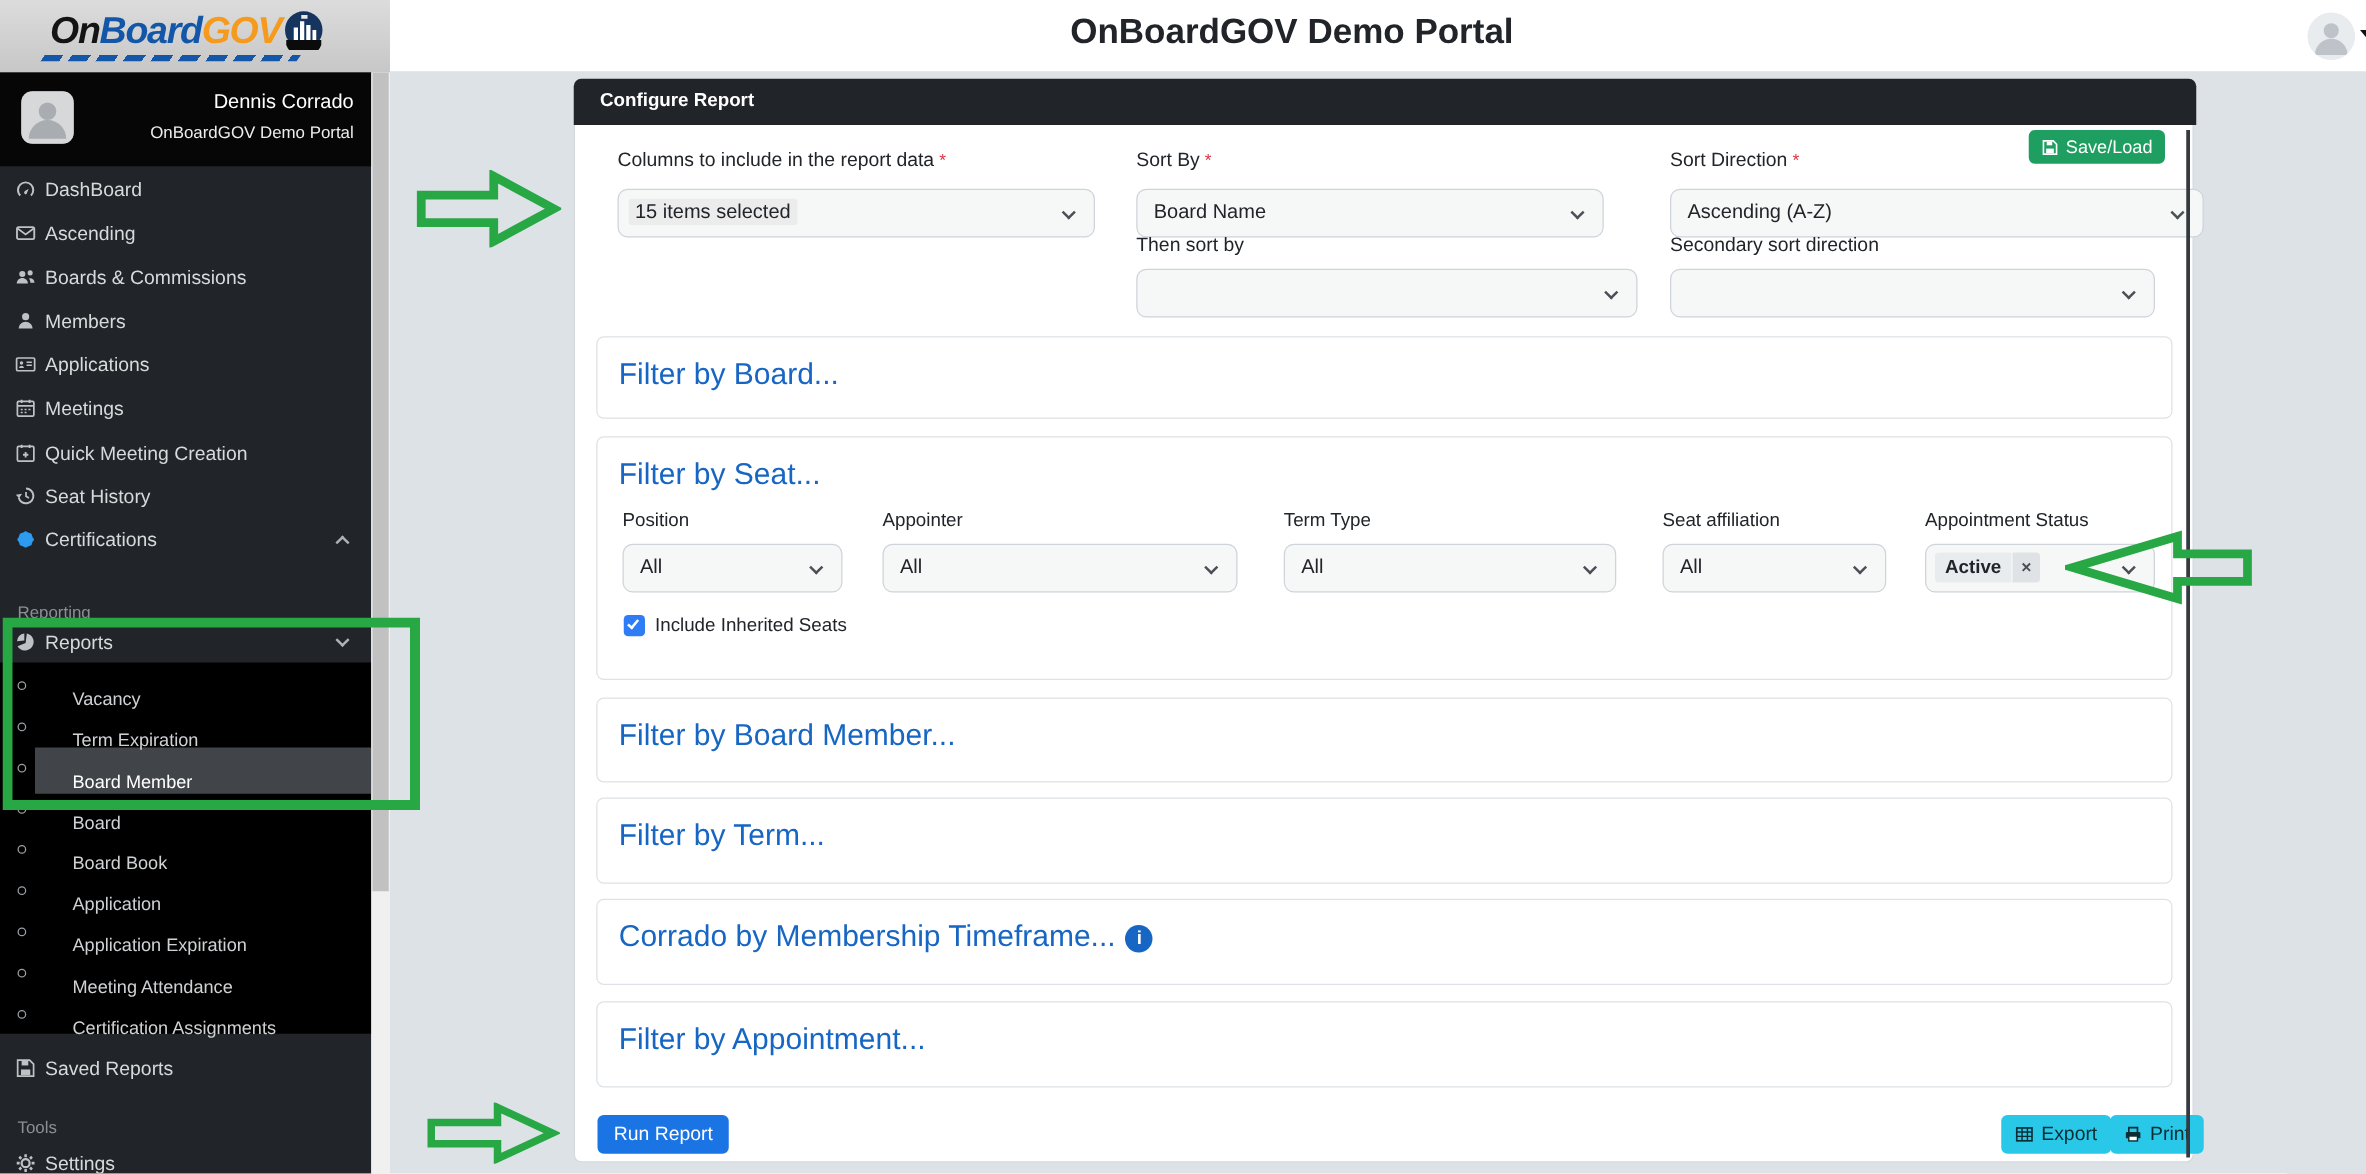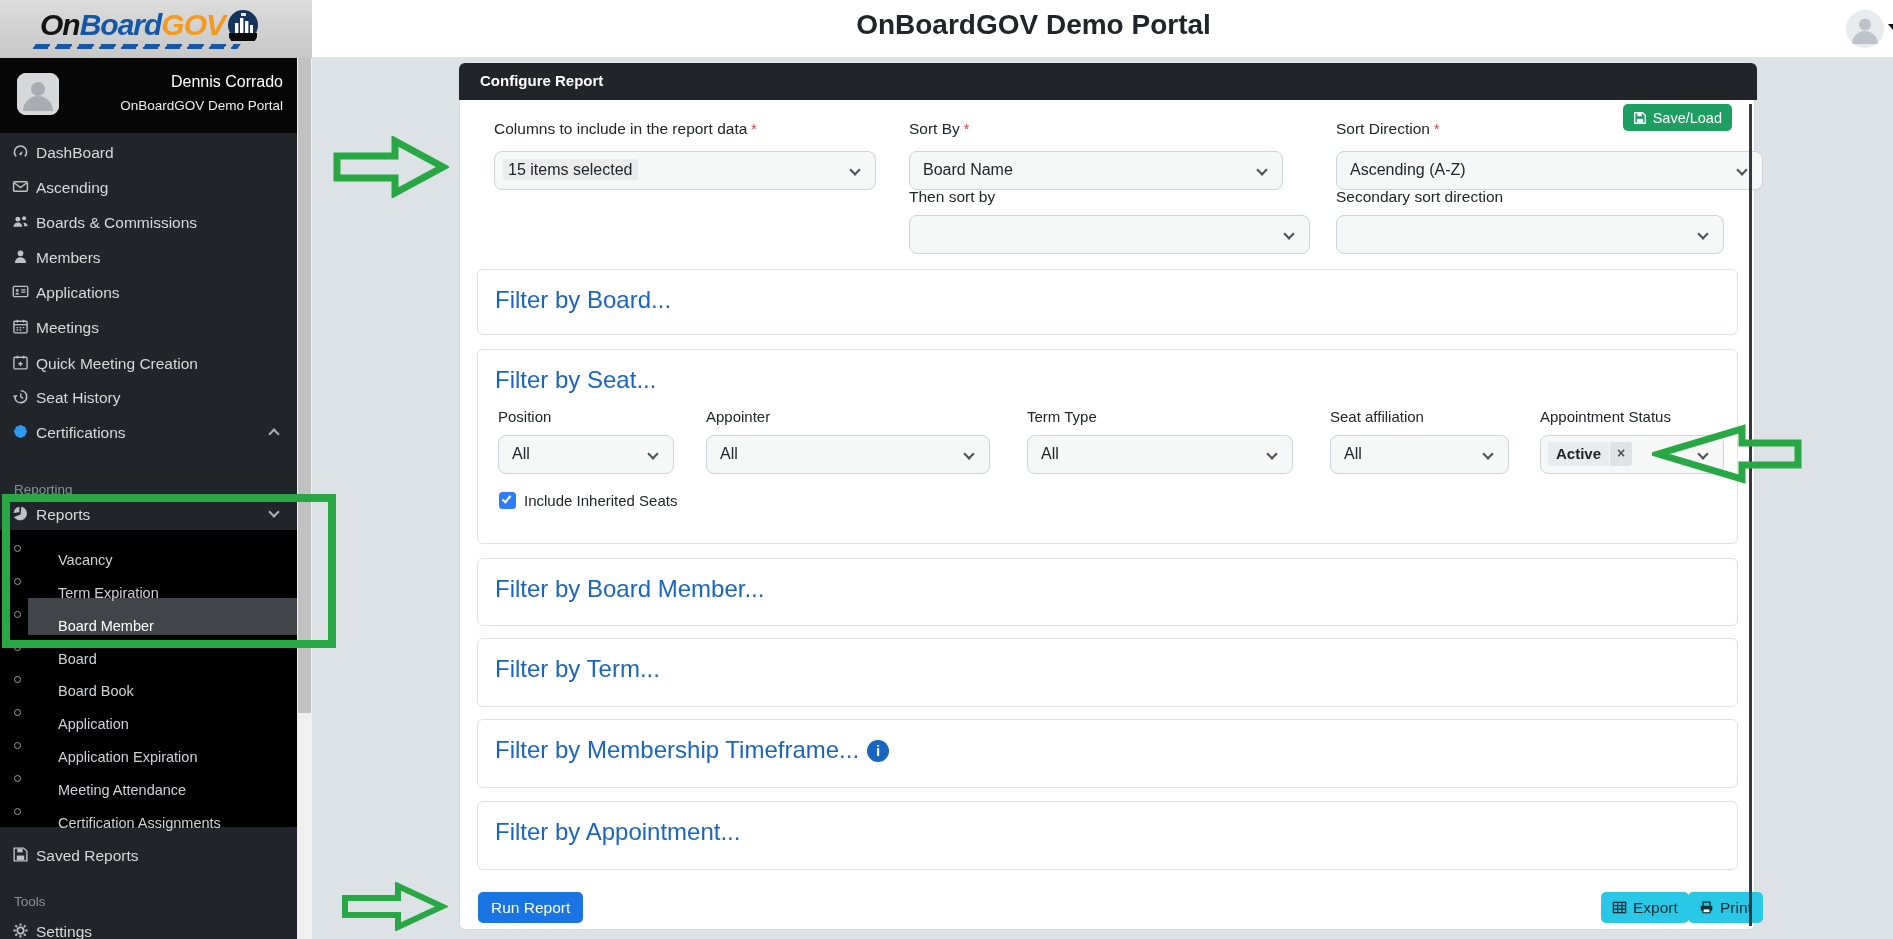--- a/index.html
+++ b/index.html
@@ -362,21 +362,21 @@
       <span class="slabel2" style="left:46px; top:142px">Include Inherited Seats</span>
     </div>
 
     <div class="fbox" style="top:494px; height:68px">
       <span class="fbox-title">Filter by Board Member...</span>
     </div>
     <div class="fbox" style="top:574px; height:69px">
       <span class="fbox-title">Filter by Term...</span>
     </div>
     <div class="fbox" style="top:655px; height:69px">
-      <span class="fbox-title"><span>Filter by Membership Timeframe...</span><span class="info-icon"></span></span>
+      <span class="fbox-title"><span>Corrado by Membership Timeframe...</span><span class="info-icon"></span></span>
     </div>
     <div class="fbox" style="top:737px; height:69px">
       <span class="fbox-title">Filter by Appointment...</span>
     </div>
 
     <button class="btn btn-run">
         <span>Run Report</span>
       </button>
     <button class="btn btn-export">
       <svg width="15" height="15" viewBox="0 0 16 16">

